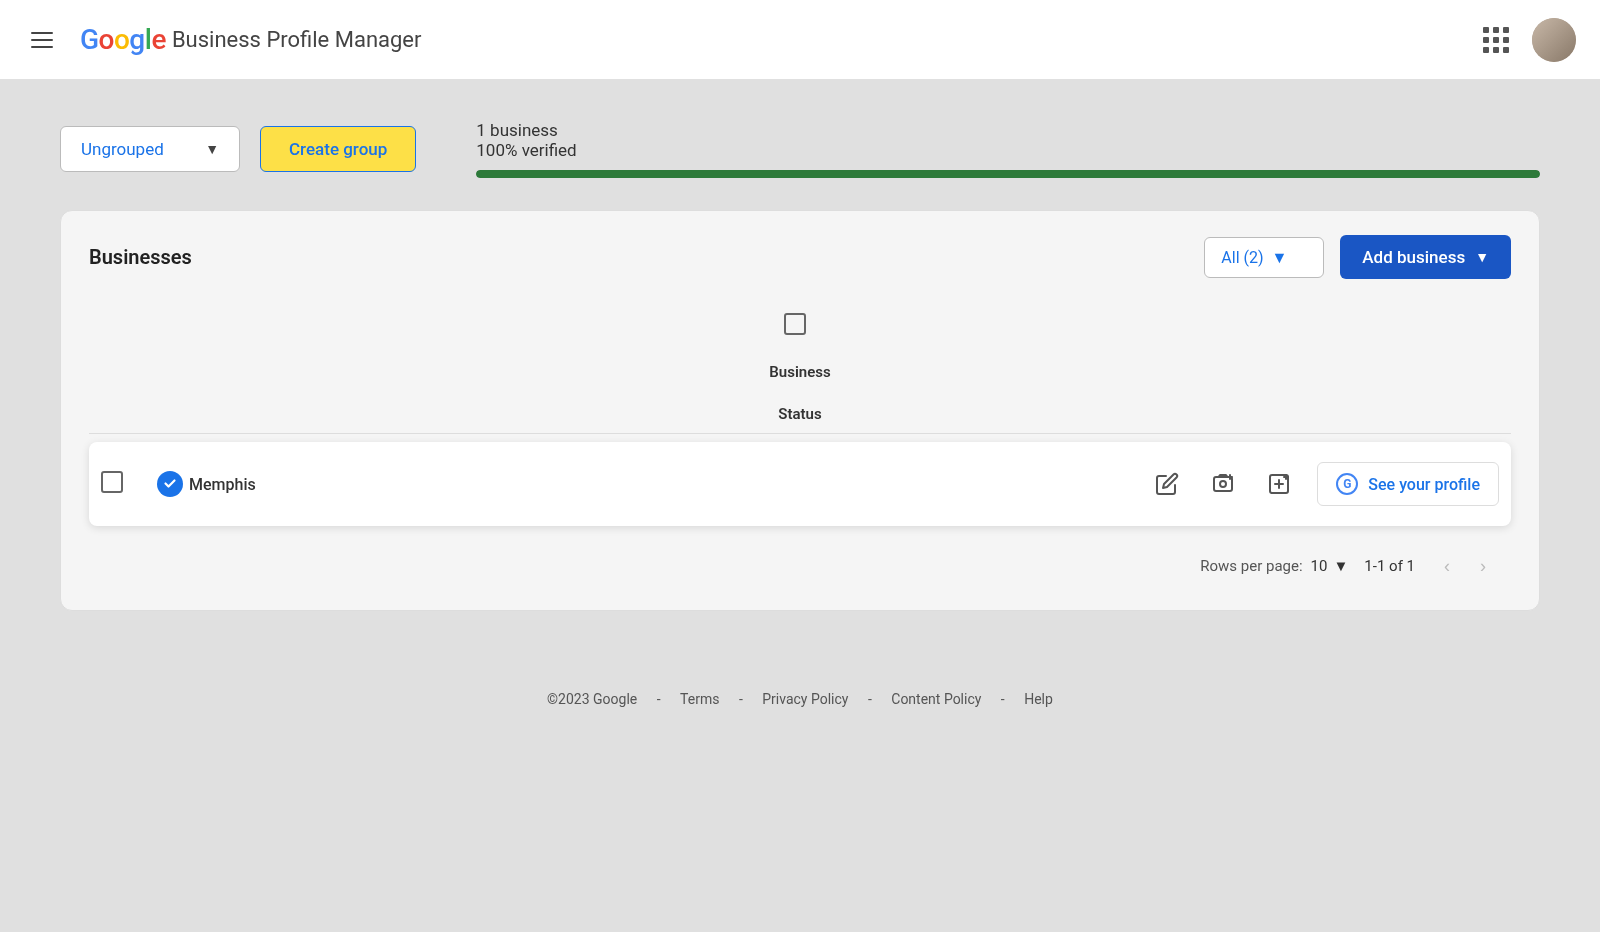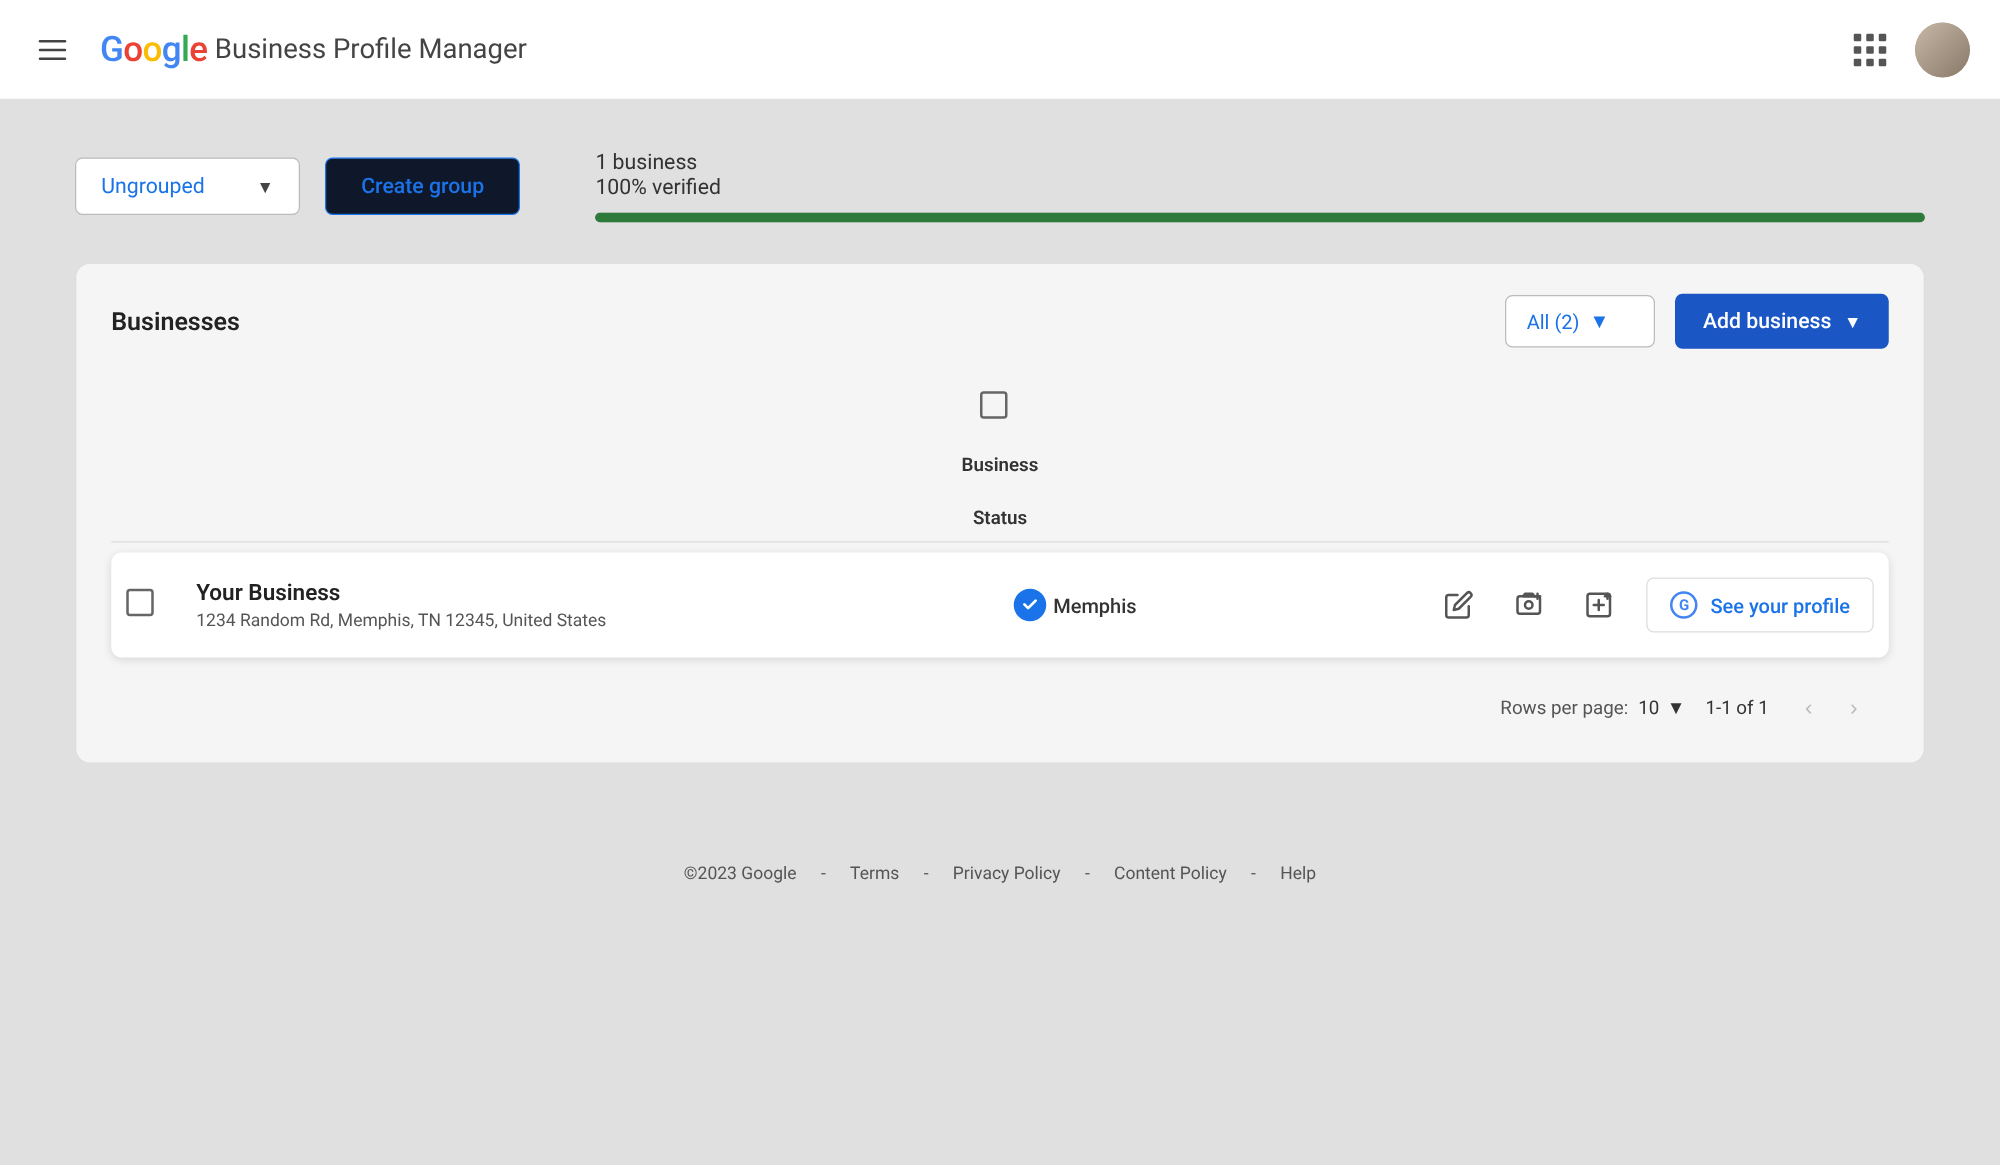--- a/index.html
+++ b/index.html
@@ -135,21 +135,21 @@
       font-family: inherit;
     }
     .dropdown-btn .chevron {
       color: #444;
       font-size: 14px;
       margin-left: auto;
     }
     .create-group-btn {
       border: 1.5px solid #1a73e8;
       border-radius: 6px;
-      background: #0f172a;
+      background: #fde047;
       padding: 12px 28px;
       font-size: 17px;
       color: #1a73e8;
       cursor: pointer;
       font-weight: 500;
       font-family: inherit;
       text-align: center;
     }
     .stats-area {
       margin-left: 40px;
@@ -516,24 +516,20 @@
       <div class="col-check">
         <span class="checkbox"></span>
       </div>
       <div class="col-business">Business</div>
       <div class="col-status">Status</div>
     </div>
 
     <div class="business-row">
       <div class="col-check">
         <span class="checkbox"></span>
-      </div>
-      <div class="business-info">
-        <div class="business-name">Your Business</div>
-        <div class="business-address">1234 Random Rd, Memphis, TN 12345, United States</div>
       </div>
       <div class="business-status">
         <div class="verified-badge">
           <div class="verified-icon">
             <svg width="14" height="14" viewBox="0 0 14 14">
               <path d="M11.5 3.5L5.5 9.5L2.5 6.5" stroke="white" stroke-width="2.2" fill="none" stroke-linecap="round" stroke-linejoin="round"></path>
             </svg>
           </div>
           <span class="verified-text">Memphis</span>
         </div>

